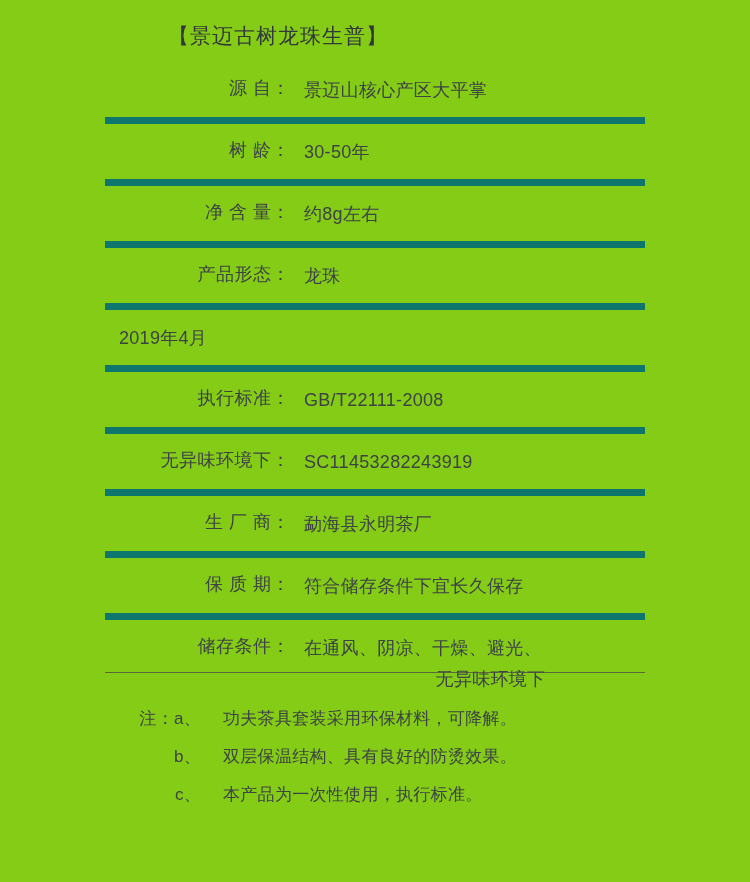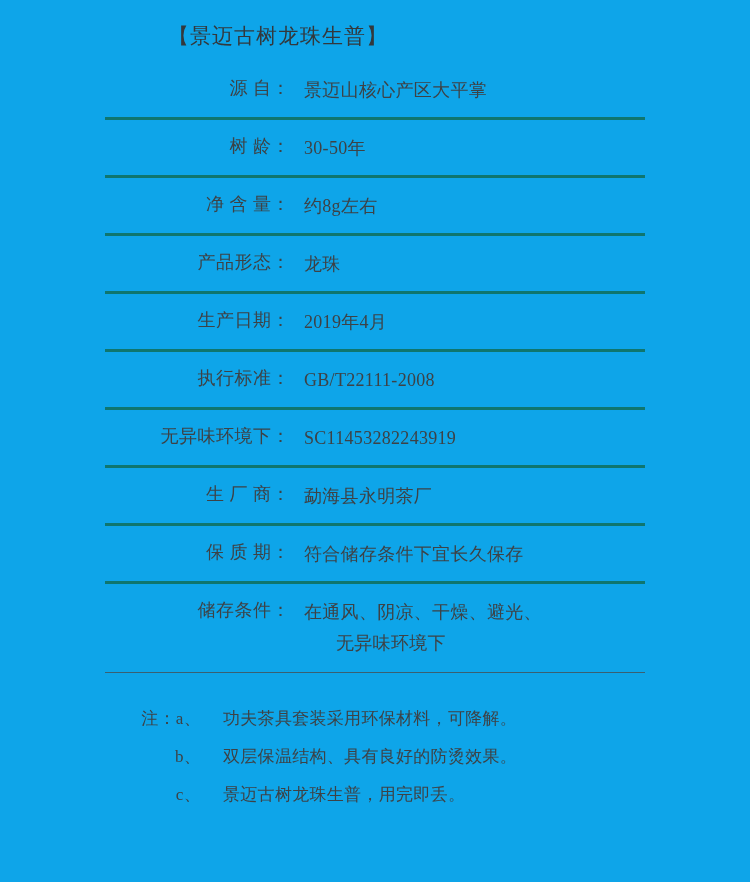--- a/index.html
+++ b/index.html
@@ -12,42 +12,41 @@
     background: #f4f4f4;
     font-family: "Liberation Sans", "DejaVu Sans", sans-serif;
     color: #3a3a3a;
     overflow: hidden;
   }
   .sheet {
     position: relative;
     width: 750px;
     height: 882px;
     box-sizing: border-box;
-    background: #0ea5e9;
-    font-family: Liberation Serif, serif;
+    background: #84cc16;
   }
   .title {
     position: absolute;
     left: 168px;
     top: 22px;
     font-size: 21px;
     letter-spacing: 1px;
     color: #33383c;
     white-space: nowrap;
   }
   .spec-table {
     position: absolute;
     left: 105px;
     top: 62px;
     width: 540px;
   }
   .spec-row {
     display: flex;
     align-items: flex-start;
-    border-bottom: 3px solid #0f766e;
+    border-bottom: 7px solid #0f766e;
     min-height: 50px;
     box-sizing: border-box;
     padding: 13px 0 11px 0;
   }
   .spec-row:last-child {
     border-bottom: none;
   }
   .spec-label {
     width: 185px;
     flex: 0 0 185px;
@@ -62,20 +61,21 @@
     flex: 1 1 auto;
     padding-left: 14px;
     font-size: 18px;
     line-height: 31px;
     color: #3d4246;
     letter-spacing: 0.3px;
   }
   .spec-value .line2 {
     display: block;
     padding-left: 32px;
+    text-align: center;
   }
   .divider {
     position: absolute;
     left: 105px;
     top: 672px;
     width: 540px;
     height: 1px;
     background: #4a4a4a;
     opacity: 0.75;
   }
@@ -128,21 +128,20 @@
       <div class="spec-label">净 含 量：</div>
       <div class="spec-value">约8g左右</div>
     </div>
 
     <div class="spec-row">
       <div class="spec-label">产品形态：</div>
       <div class="spec-value">龙珠</div>
     </div>
 
     <div class="spec-row">
-      <div class="spec-label">生产日期：</div>
       <div class="spec-value">2019年4月</div>
     </div>
 
     <div class="spec-row">
       <div class="spec-label">执行标准：</div>
       <div class="spec-value">GB/T22111-2008</div>
     </div>
 
     <div class="spec-row">
       <div class="spec-label">无异味环境下：</div>
@@ -176,17 +175,17 @@
     <div class="note-row">
       <span class="note-prefix">注：a、</span>
       <span class="note-text">功夫茶具套装采用环保材料，可降解。</span>
     </div>
     <div class="note-row">
       <span class="note-prefix">b、</span>
       <span class="note-text">双层保温结构、具有良好的防烫效果。</span>
     </div>
     <div class="note-row">
       <span class="note-prefix">c、</span>
-      <span class="note-text">景迈古树龙珠生普，用完即丢。</span>
+      <span class="note-text">本产品为一次性使用，执行标准。</span>
     </div>
   </div>
 
 </div>
 
 </body></html>

